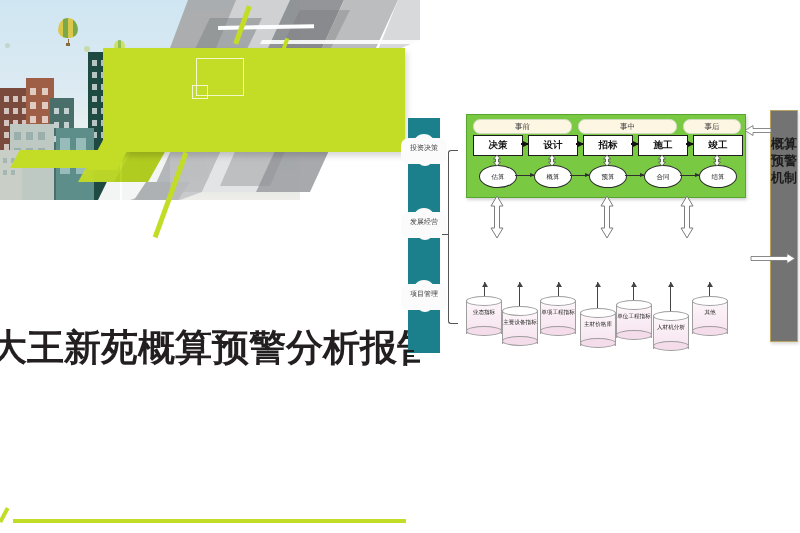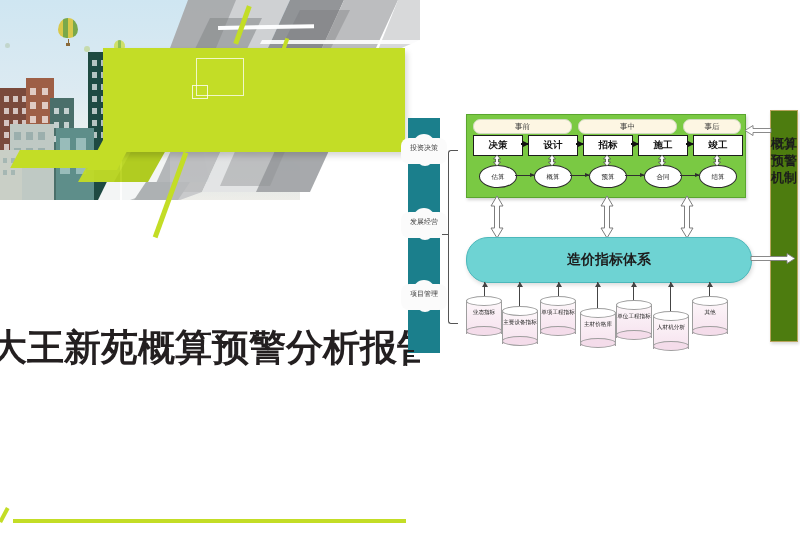--- a/index.html
+++ b/index.html
@@ -97,21 +97,21 @@
   .cyl .bodyc{position:absolute;left:0;top:4px;width:34px;height:34px;
      background:linear-gradient(180deg,#fdf7fa 0%,#f6e2ee 100%);border-left:1px solid #9e9e9e;border-right:1px solid #9e9e9e;}
   .cyl .bot{position:absolute;left:0;top:30px;width:34px;height:8px;
      background:#f4dcea;border:1px solid #9e9e9e;border-radius:50%;}
   .cyl .lbl{position:absolute;left:0;top:13px;width:36px;text-align:center;font-size:5.6px;line-height:6.6px;color:#222;z-index:4;}
   .up-arrow{position:absolute;width:1px;background:#444;}
   .up-arrow:before{content:"";position:absolute;left:-2.5px;top:0;border-bottom:5px solid #444;
      border-left:3px solid transparent;border-right:3px solid transparent;}
 
   
-  .ybox{position:absolute;left:378px;top:10px;width:26px;height:230px;background:#4d7c0f;
+  .ybox{position:absolute;left:378px;top:10px;width:26px;height:230px;background:#737373;
      border:1px solid #b9a55e;box-shadow:1px 2px 3px rgba(0,0,0,.15);}
   .ybox .t{position:absolute;left:0;top:24px;width:26px;text-align:center;font-size:13px;
      font-weight:bold;color:#1b1b1b;line-height:17px;}
 
   .hollow-arrow{position:absolute;height:11px;}
   .hollow-arrow svg{position:absolute;left:0;top:0;}
 </style>
 </head>
 <body>
 
@@ -362,23 +362,20 @@
       <svg width="14" height="44">
           <path d="M7,1 L13,11 L9.5,11 L9.5,33 L13,33 L7,43 L1,33 L4.5,33 L4.5,11 L1,11 Z" fill="#fff" stroke="#7d7d7d" stroke-width="1"></path>
         </svg>
     </div>
     <div class="dbl-big" style="left:288px;top:95px;">
       <svg width="14" height="44">
           <path d="M7,1 L13,11 L9.5,11 L9.5,33 L13,33 L7,43 L1,33 L4.5,33 L4.5,11 L1,11 Z" fill="#fff" stroke="#7d7d7d" stroke-width="1"></path>
         </svg>
     </div>
 
-    <div class="cyan-bar">
-      <div class="t">造价指标体系</div>
-    </div>
 
     <div class="up-arrow" style="left:92px;top:182px;height:15px;"></div>
     <div class="up-arrow" style="left:127px;top:182px;height:25px;"></div>
     <div class="up-arrow" style="left:166px;top:182px;height:15px;"></div>
     <div class="up-arrow" style="left:205px;top:182px;height:27px;"></div>
     <div class="up-arrow" style="left:241px;top:182px;height:19px;"></div>
     <div class="up-arrow" style="left:278px;top:182px;height:30px;"></div>
     <div class="up-arrow" style="left:317px;top:182px;height:15px;"></div>
 
     <div class="cyl" style="left:74px;top:196px;">

